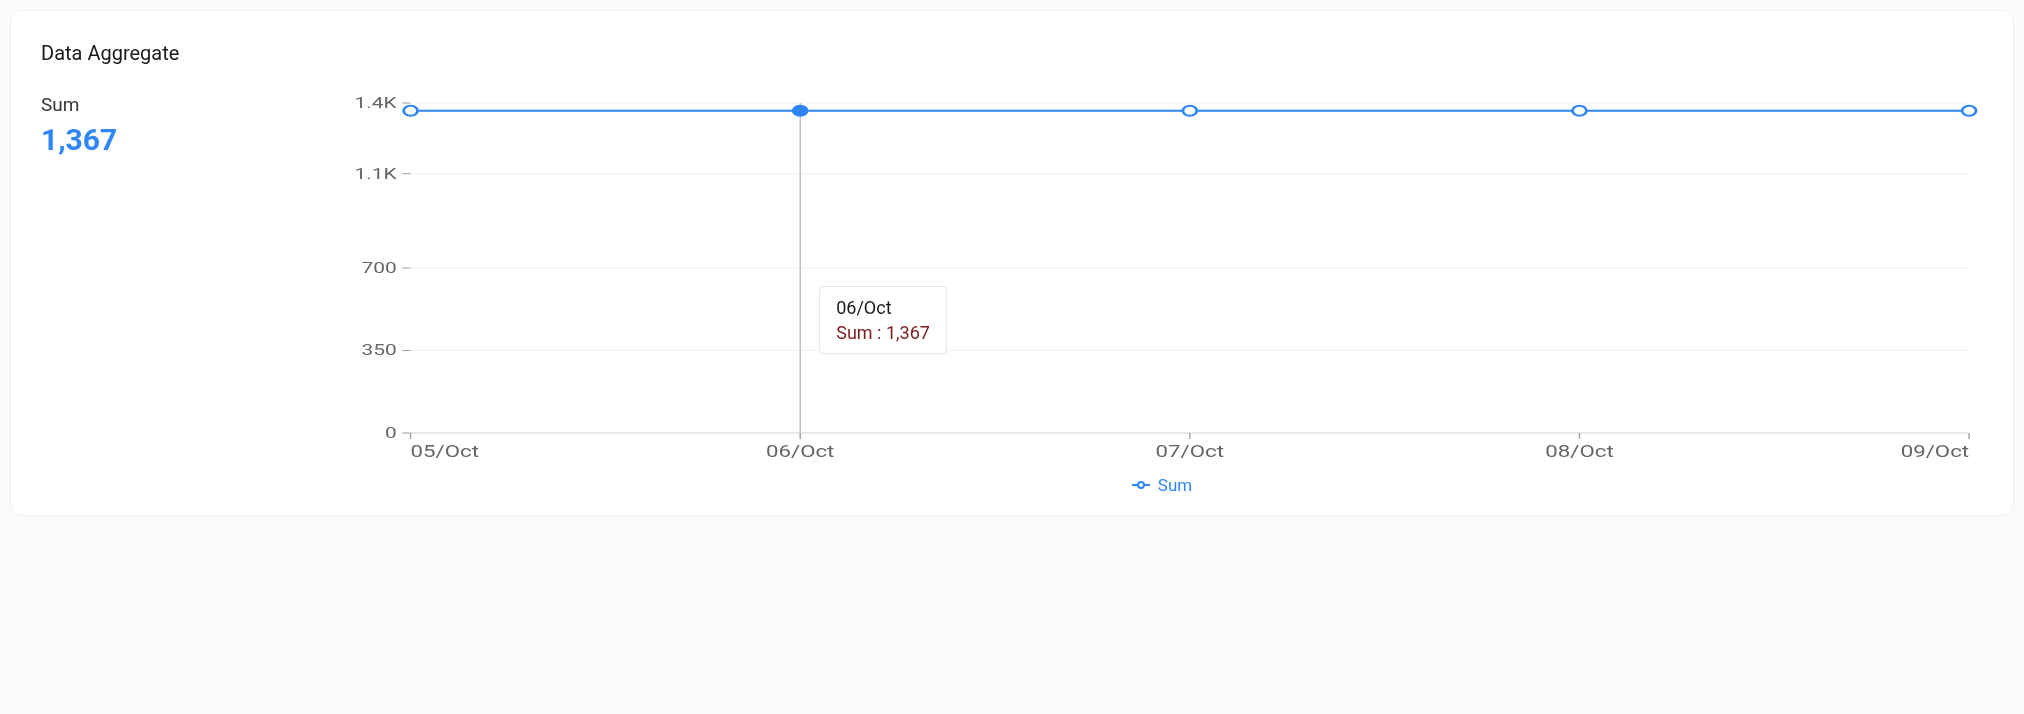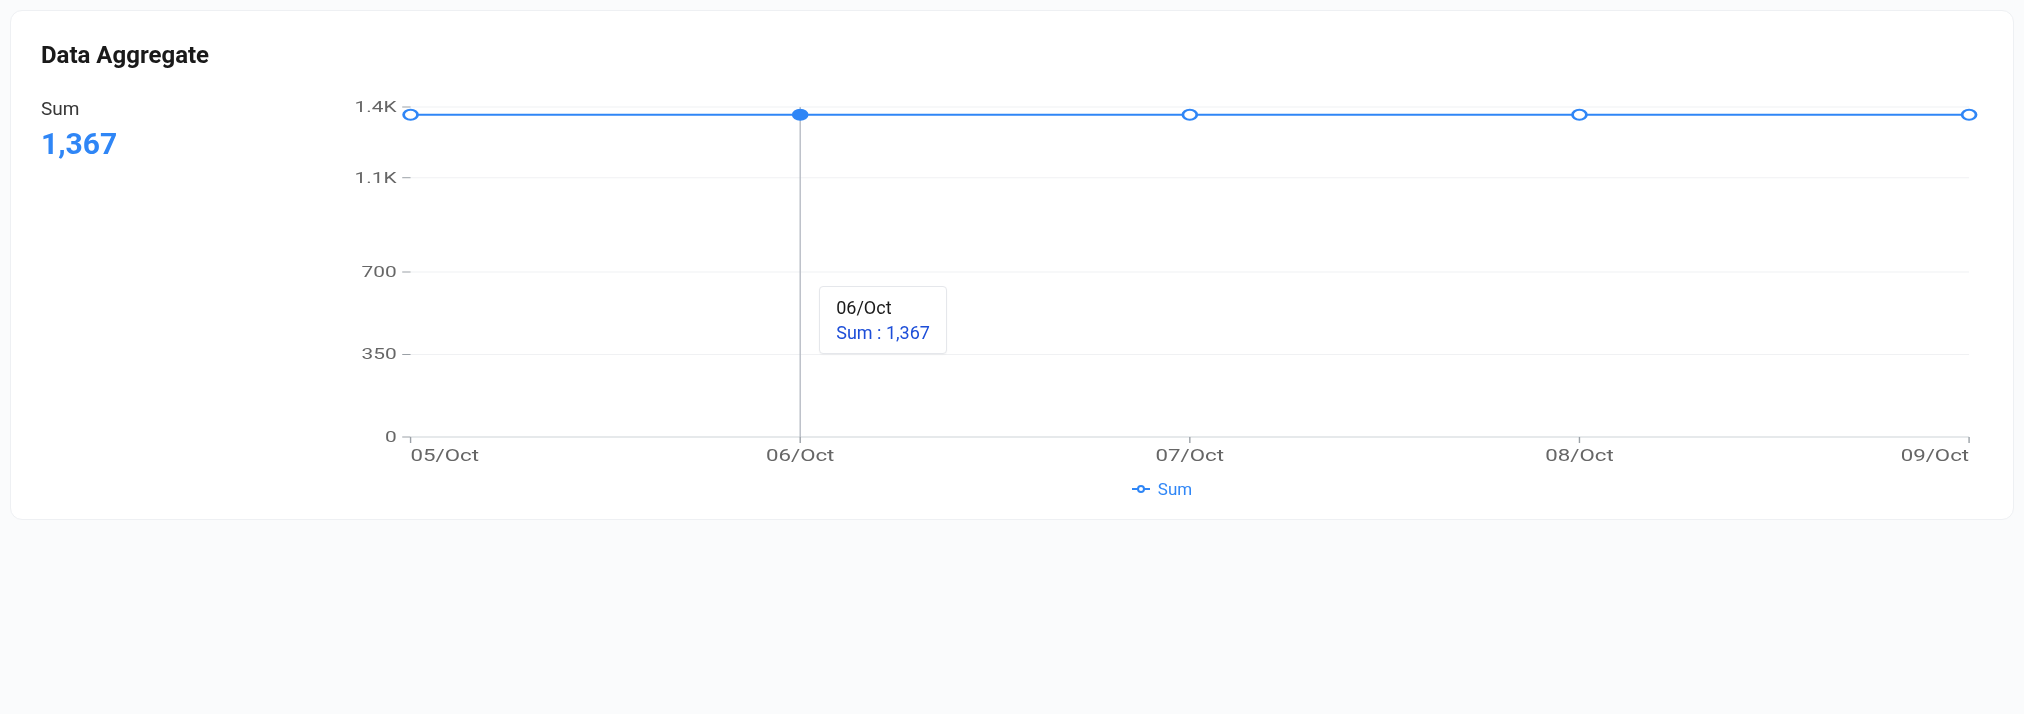--- a/index.html
+++ b/index.html
@@ -10,22 +10,22 @@
   }
   .card {
     background: #fff;
     border: 1px solid #eef0f3;
     border-radius: 12px;
     width: 100%;
     padding: 30px 30px 20px 30px;
     position: relative;
   }
   .title {
-    font-size: 24px;
-    font-weight: 700;
+    font-size: 20px;
+    font-weight: 400;
     color: #1a1a1a;
     margin-bottom: 28px;
   }
   .content {
     display: flex;
     align-items: flex-start;
     gap: 40px;
   }
   .stat {
     flex: 0 0 260px;
@@ -84,21 +84,21 @@
     border-radius: 4px;
     padding: 10px 16px;
     font-size: 18px;
     box-shadow: 0 1px 2px rgba(0,0,0,0.03);
   }
   .tooltip-date {
     color: #1a1a1a;
     margin-bottom: 4px;
   }
   .tooltip-series {
-    color: #1d4ed8;
+    color: #7f1d1d;
   }
 </style>
 </head>
 <body>
 
 <div class="card">
   <div class="title">Data Aggregate</div>
 
   <div class="content">
     <div class="stat">

